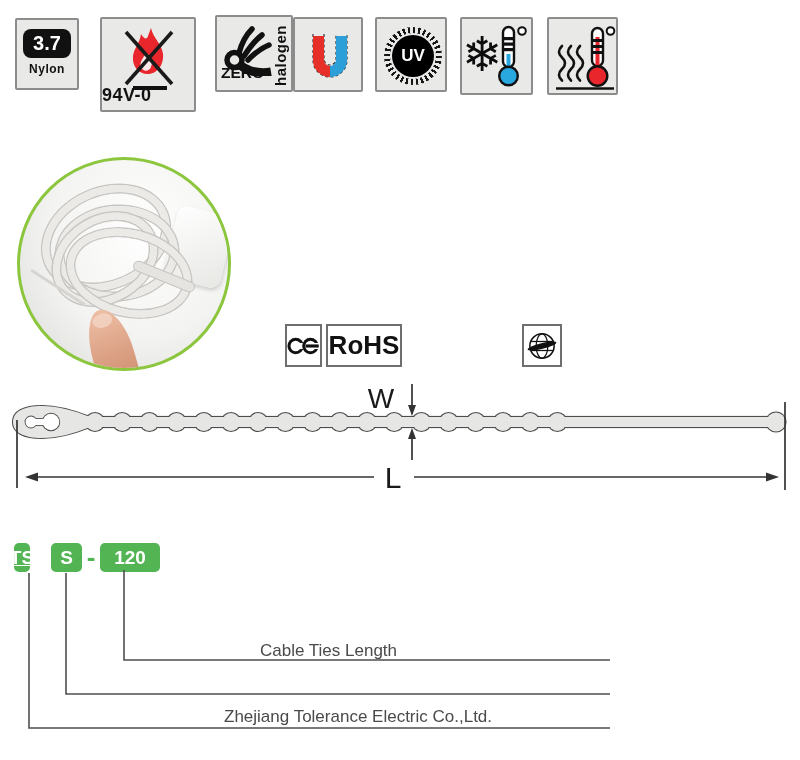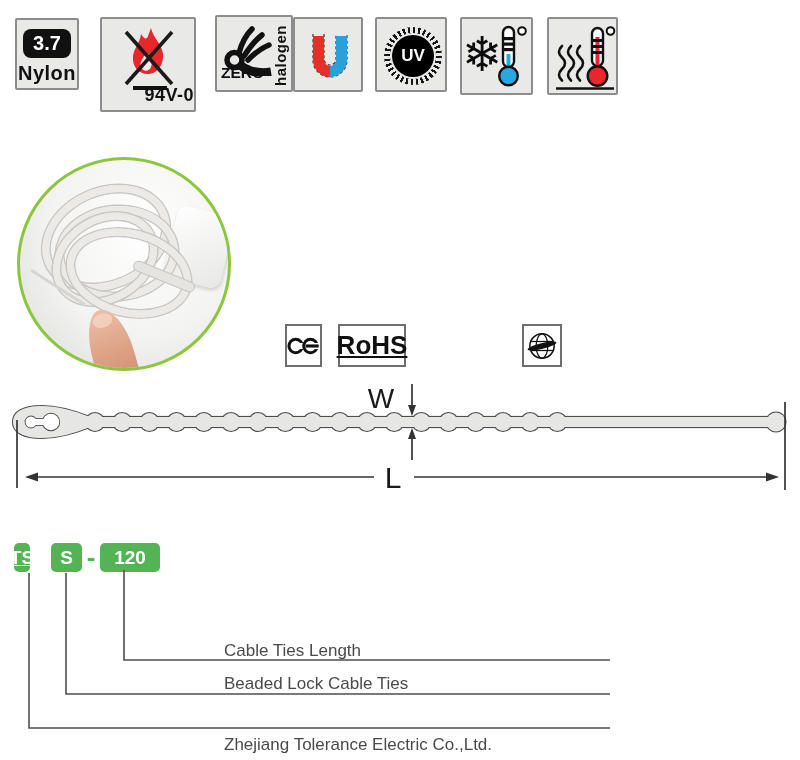--- a/index.html
+++ b/index.html
@@ -4,24 +4,24 @@
 <style>
   html,body{margin:0;padding:0;background:#fff;}
   #stage{position:relative;width:800px;height:760px;background:#ffffff;overflow:hidden;
          font-family:"Liberation Sans", sans-serif;color:#111;}
   .icon-box{position:absolute;background:#e9e9e8;border:2px solid #8c8c8c;border-radius:2px;
             box-sizing:border-box;}
   
   .nylon-pill{width:48px;height:29px;background:#111;border-radius:8px;color:#fff;
               font-weight:bold;font-size:20px;display:flex;align-items:center;justify-content:center;
               margin:9px auto 0 auto;}
-  .nylon-word{text-align:center;font-weight:bold;font-size:20px;margin-top:4px;letter-spacing:.5px;}
+  .nylon-word{text-align:center;font-weight:bold;font-size:12px;margin-top:4px;letter-spacing:.5px;}
   
   .flame-svg{position:absolute;left:16px;top:5px;}
-  .flame-label{position:absolute;left:0;right:0;bottom:4px;text-align:right;
+  .flame-label{position:absolute;left:0;right:0;bottom:4px;text-align:left;
                font-weight:bold;font-size:18px;letter-spacing:.5px;}
   
   .hand-svg{position:absolute;left:6px;top:5px;}
   .zero-word{position:absolute;left:4px;bottom:8px;font-weight:bold;font-size:15.5px;}
   .halogen-word{position:absolute;right:2px;top:5px;height:64px;writing-mode:vertical-rl;
                 transform:rotate(180deg);font-weight:bold;font-size:15px;letter-spacing:.5px;}
   
   .uv-burst{position:absolute;left:7px;top:8px;width:58px;height:58px;border-radius:50%;
             background:repeating-conic-gradient(#161616 0deg 5deg, transparent 5deg 11.25deg);}
   .uv-white{position:absolute;left:13px;top:14px;width:46px;height:46px;border-radius:50%;background:#e9e9e8;}
@@ -169,21 +169,21 @@
     <svg width="34" height="40" viewBox="0 0 38 40" aria-label="CE">
       <circle cx="10" cy="20" r="9.5" fill="#111"></circle>
       <circle cx="10" cy="20" r="6" fill="#fff"></circle>
       <rect x="13" y="16.5" width="8" height="7" fill="#fff"></rect>
       <circle cx="27" cy="20" r="9.5" fill="#111"></circle>
       <circle cx="27" cy="20" r="6" fill="#fff"></circle>
       <rect x="30" y="16.5" width="8" height="7" fill="#fff"></rect>
       <rect x="21.5" y="18.2" width="15" height="3.6" fill="#111"></rect>
     </svg>
   </div>
-  <div class="cert-box" style="left:338px;width:68px;text-decoration:underline;">
+  <div class="cert-box" style="left:326px;width:76px;">
     <span class="cert-text">RoHS</span>
   </div>
   <div class="cert-box" style="left:522px;width:40px;">
     <svg width="40" height="40" viewBox="0 0 40 44">
       <circle cx="20" cy="22" r="13.5" fill="none" stroke="#111" stroke-width="1.7"></circle>
       <ellipse cx="20" cy="22" rx="6.5" ry="13.5" fill="none" stroke="#111" stroke-width="1.4"></ellipse>
       <line x1="8" y1="17" x2="32" y2="17" stroke="#111" stroke-width="1.4"></line>
       <line x1="8" y1="27" x2="32" y2="27" stroke="#111" stroke-width="1.4"></line>
       <ellipse cx="20" cy="22" rx="16.5" ry="3.2" fill="#111" transform="rotate(-14 20 22)"></ellipse>
     </svg>
@@ -266,17 +266,16 @@
   <div class="code-box" style="left:51px;width:31px;">S</div>
   <div class="code-dash" style="left:83px;width:16px;">-</div>
   <div class="code-box" style="left:100px;width:60px;">120</div>
 
   <svg id="callout-svg" width="800" height="200" viewBox="0 0 800 200">
     <path class="callout-path" d="M 124,30 V 120 H 610"></path>
     <path class="callout-path" d="M 66,33 V 154 H 610"></path>
     <path class="callout-path" d="M 29,33 V 188 H 610"></path>
   </svg>
 
-  <div class="callout-label" style="top:641px;">Cable Ties Length</div>
-  <div class="callout-label" style="top:674px;">Beaded Lock Cable Ties</div>
-  <div class="callout-label" style="top:735px;">Zhejiang Tolerance Electric Co.,Ltd.</div>
+  <div class="callout-label" style="top:641px;margin-left:36px;">Cable Ties Length</div>
+  <div class="callout-label" style="top:707px;">Zhejiang Tolerance Electric Co.,Ltd.</div>
 
 </div>
 
 </body></html>

